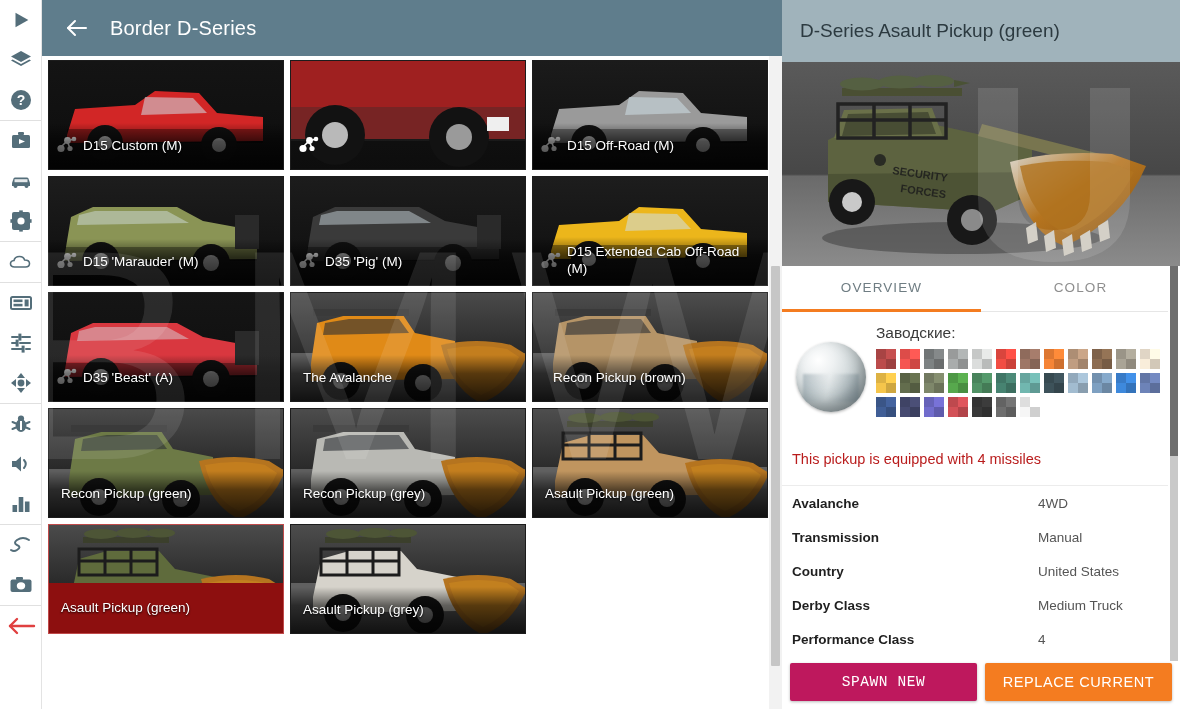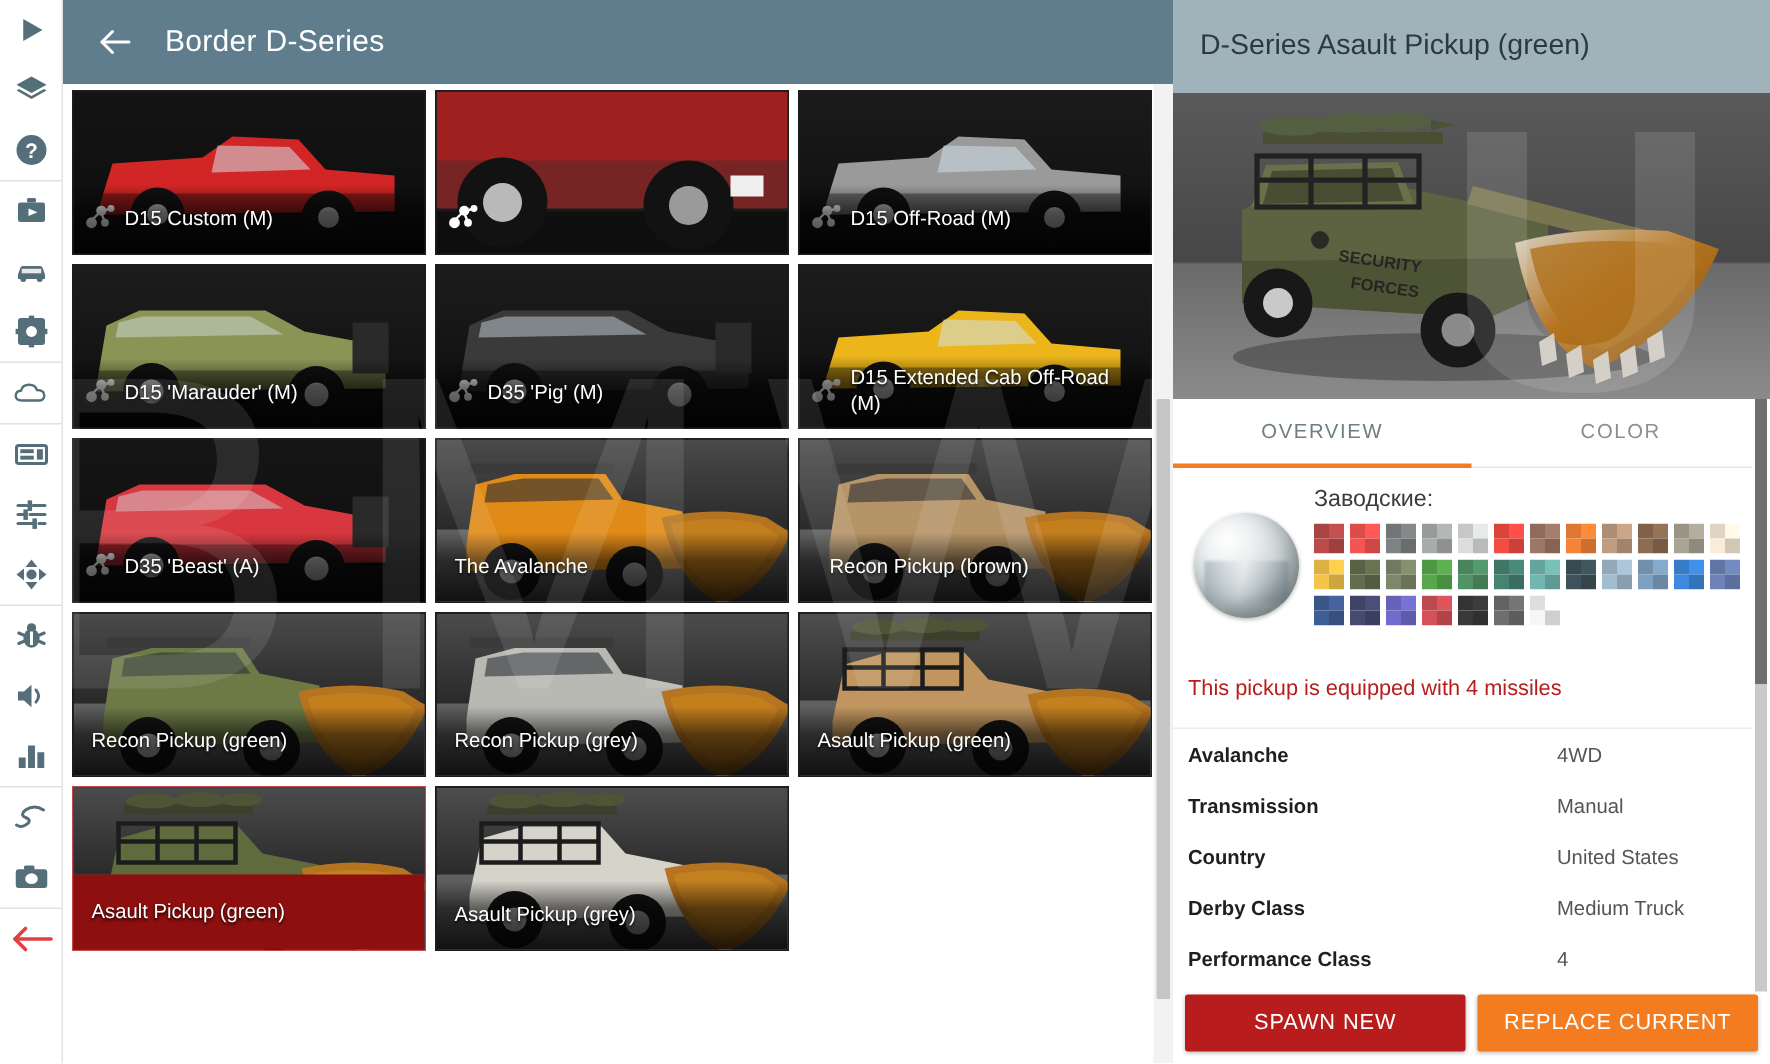--- a/index.html
+++ b/index.html
@@ -150,21 +150,21 @@
   .actions {
     position: absolute; left: 0; bottom: 0; width: 398px; height: 46px;
     display: flex; gap: 8px; padding: 0 8px 8px 8px; align-items: flex-end;
     background: #ffffff;
   }
   .btn {
     flex: 1; height: 38px; display: flex; align-items: center; justify-content: center;
     color: #ffffff; font-size: 14.5px; letter-spacing: .6px; cursor: pointer;
     border-radius: 2px; box-shadow: 0 1px 3px rgba(0,0,0,.28);
   }
-  .btn.spawn   { background: #b91c1c; }
+  .btn.spawn   { background: #be185d; font-family: Liberation Mono, monospace; }
   .btn.replace { background: #f47c20; }
 
   .detail-scrollbar {
     position: absolute; right: 0; top: 266px; width: 12px; height: 395px;
     background: #ffffff; z-index: 6;
   }
   .detail-scrollbar .thumb {
     position: absolute; left: 2px; top: 0px; width: 8px; height: 190px;
     background: #6e6e6e;
   }

